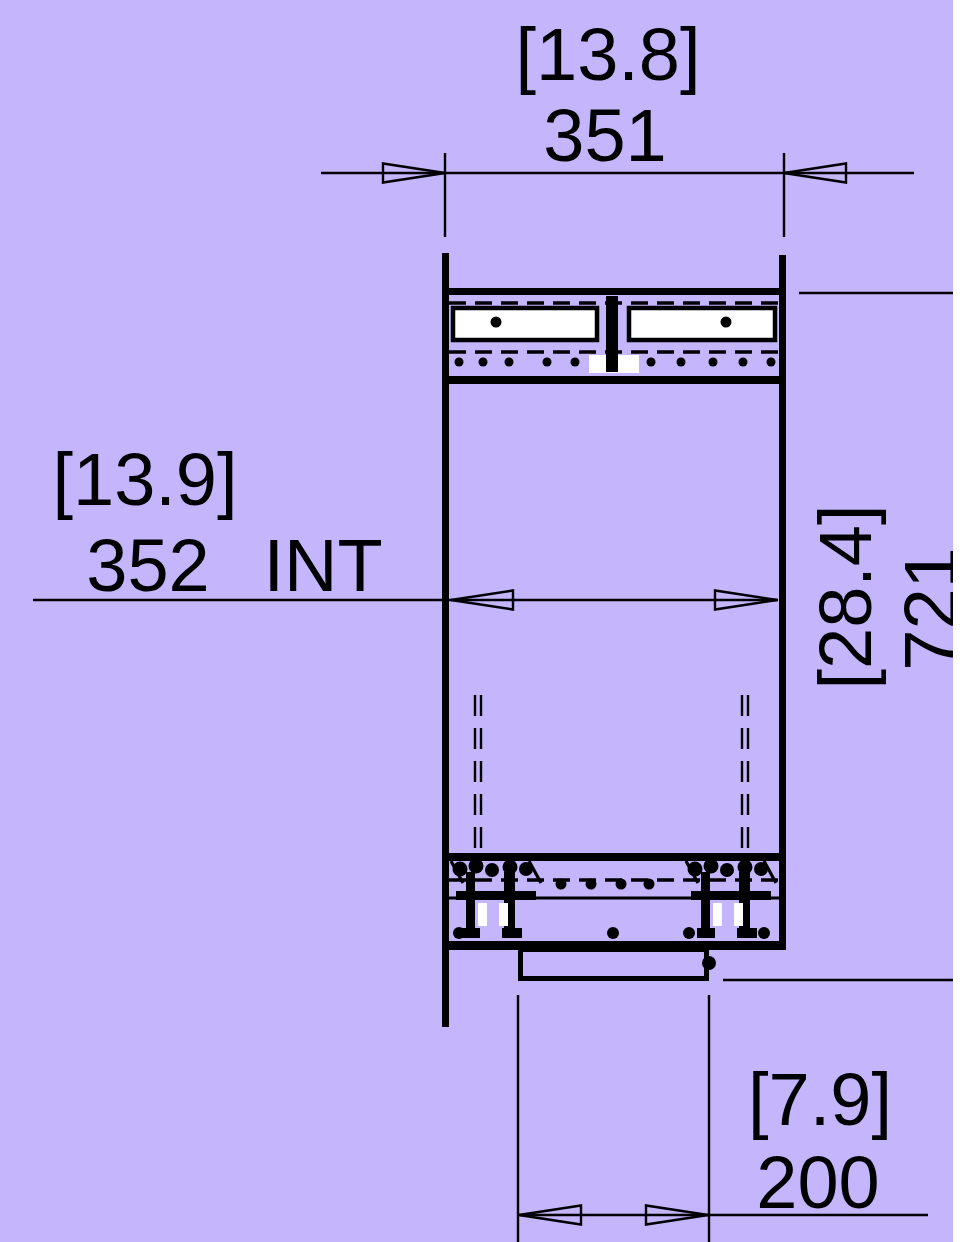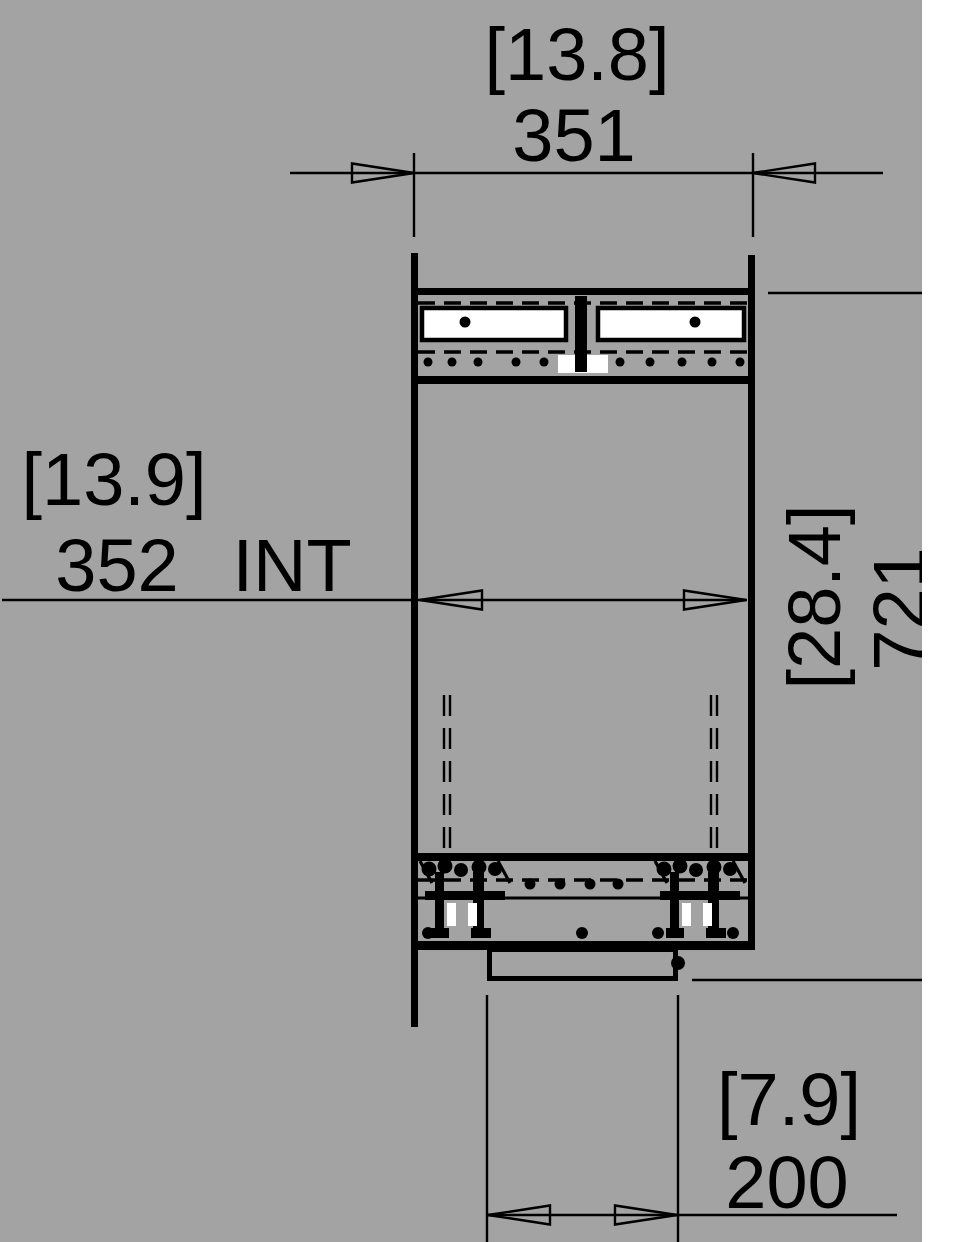--- a/index.html
+++ b/index.html
@@ -1,20 +1,21 @@
 <!DOCTYPE html>
 <html><head>
 <meta charset="utf-8">
 <style>
   html,body{margin:0;padding:0;background:#ffffff;}
   .canvas{
     position:relative;
     width:922px;height:1242px;
-    background:#a3a3a3;
+    background:#c4b5fd;
     overflow:hidden;
+    padding-left:31px;
   }
   svg{display:block;}
   svg text{
     font-family:"Liberation Sans", sans-serif;
     font-size:74px;
     fill:#000000;
   }
   .thin{stroke:#000;stroke-width:2.4;fill:none;}
   .med{stroke:#000;stroke-width:3.2;fill:none;}
   .thick{stroke:#000;stroke-width:5;fill:none;}

